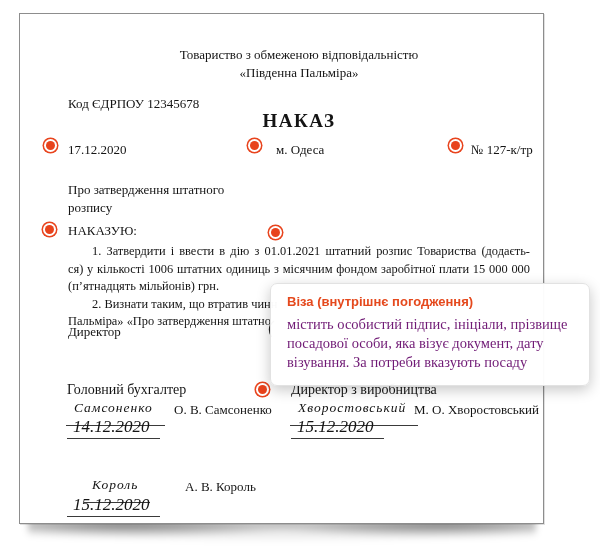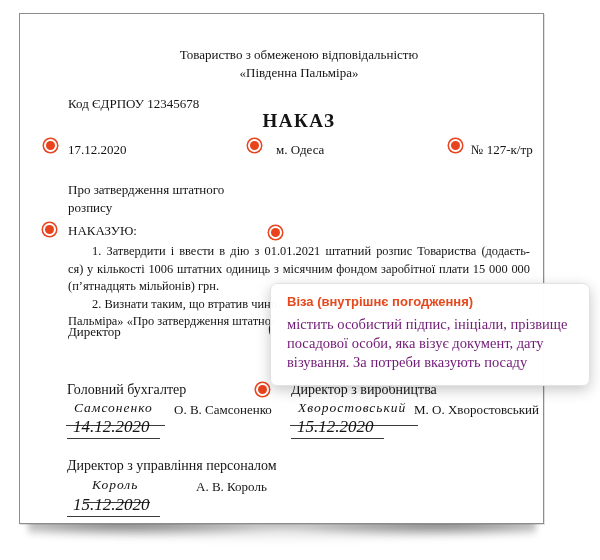--- a/index.html
+++ b/index.html
@@ -91,23 +91,22 @@
     <div class="abs sig-label" style="left:47px;top:368px">Головний бухгалтер</div>
     <div class="abs sig-script" style="left:46px;top:386px">Самсоненко</div>
     <div class="abs sig-name" style="left:154px;top:388px">О. В. Самсоненко</div>
     <div class="abs sig-date" style="left:47px;top:403px">14.12.2020</div>
 
     <div class="abs sig-label" style="left:271px;top:368px">Директор з виробництва</div>
     <div class="abs sig-script" style="left:270px;top:386px">Хворостовський</div>
     <div class="abs sig-name" style="left:394px;top:388px">М. О. Хворостовський</div>
     <div class="abs sig-date" style="left:271px;top:403px">15.12.2020</div>
 
-    <div class="abs sig-label" style="left:47px;top:444px">Директор з управління персоналом</div>
     <div class="abs sig-script" style="left:64px;top:463px">Король</div>
-    <div class="abs sig-name" style="left:176px;top:465px">А. В. Король</div>
+    <div class="abs sig-name" style="left:165px;top:465px">А. В. Король</div>
     <div class="abs sig-date" style="left:47px;top:481px">15.12.2020</div>
 
     <span class="hotspot" style="left:26px;top:127px"></span>
     <span class="hotspot" style="left:230px;top:127px"></span>
     <span class="hotspot" style="left:431px;top:127px"></span>
     <span class="hotspot" style="left:25px;top:211px"></span>
     <span class="hotspot" style="left:251px;top:214px"></span>
     <span class="hotspot" style="left:238px;top:371px"></span>
   </div>
 

